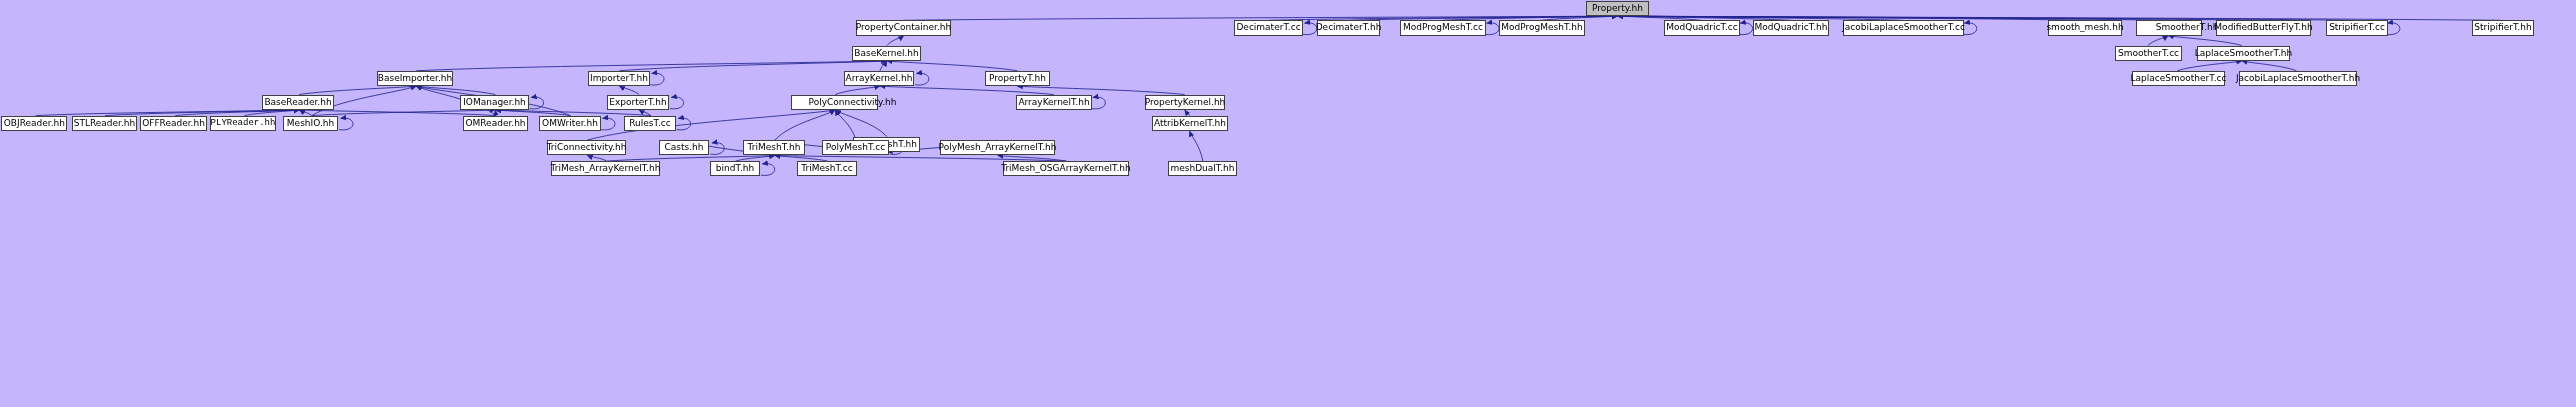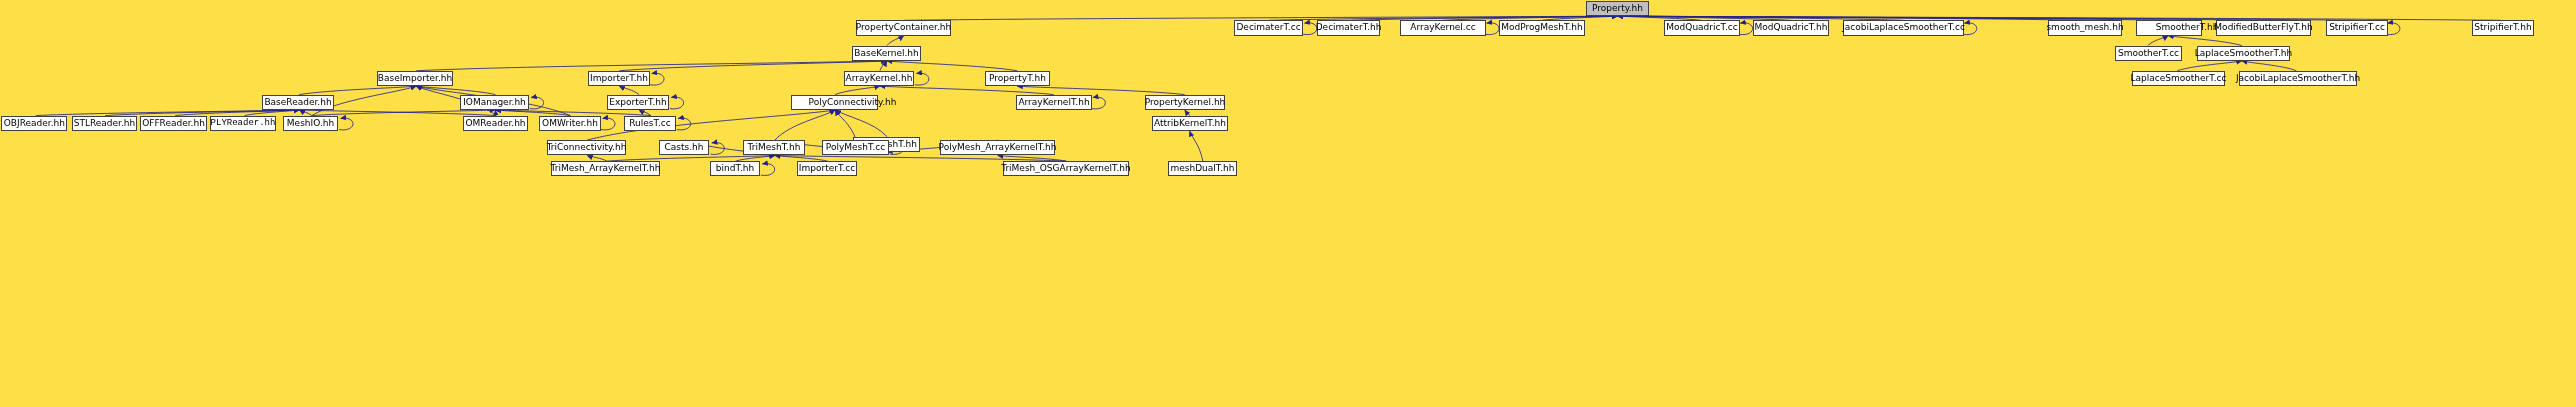--- a/index.html
+++ b/index.html
@@ -1,20 +1,20 @@
 <!DOCTYPE html>
 <html style="font-size:11.2px"><head>
 <meta charset="utf-8">
 <style>
   html,body{margin:0;padding:0;background:#ffffff;}
   #canvas{
     position:relative;
     width:2576px;
     height:407px;
-    background:#fde047;
+    background:#c4b5fd;
     font-family:"DejaVu Sans","Liberation Sans",sans-serif;
     overflow:hidden;
   }
   #edges{position:absolute;left:0;top:0;width:2576px;height:407px;}
   .node{
     position:absolute;
     box-sizing:border-box;
     border:0.7px solid #404040;
     background:#ffffff;
     color:#000000;
@@ -117,21 +117,21 @@
         <path d="M1520.0,230.0 C1495.5,225.6 1439.6,223.8 1422.0,222.0" fill="none" stroke="#22228f" stroke-width="1.2" marker-end="url(#arw)"></path>
         <path d="M864.0,230.0 C857.0,225.6 841.0,223.8 836.0,222.0" fill="none" stroke="#22228f" stroke-width="1.2" marker-end="url(#arw)"></path>
         <path d="M1715.0,230.0 C1710.3,206.3 1699.4,196.5 1696.0,187.0" fill="none" stroke="#22228f" stroke-width="1.2" marker-end="url(#arw)"></path>
       </g>
   </svg>
   <div id="node-layer">
       <div class="node root" style="left: 1586px; top: 0.7px; width: 63px; height: 15.4px;">Property.hh</div>
       <div class="node" style="left: 856px; top: 20.3px; width: 95px; height: 15.4px;">PropertyContainer.hh</div>
       <div class="node" style="left: 1234px; top: 20.3px; width: 69px; height: 15.4px;">DecimaterT.cc</div>
       <div class="node" style="left: 1317px; top: 20.3px; width: 63px; height: 15.4px;">DecimaterT.hh</div>
-      <div class="node" style="left: 1400px; top: 20.3px; width: 86px; height: 15.4px;">ArrayKernel.cc</div>
+      <div class="node" style="left: 1400px; top: 20.3px; width: 86px; height: 15.4px;">ModProgMeshT.cc</div>
       <div class="node" style="left: 1499px; top: 20.3px; width: 86px; height: 15.4px;">ModProgMeshT.hh</div>
       <div class="node" style="left: 1664px; top: 20.3px; width: 76px; height: 15.4px;">ModQuadricT.cc</div>
       <div class="node" style="left: 1753px; top: 20.3px; width: 76px; height: 15.4px;">ModQuadricT.hh</div>
       <div class="node" style="left: 1843px; top: 20.3px; width: 121px; height: 15.4px;">JacobiLaplaceSmootherT.cc</div>
       <div class="node" style="left: 2048px; top: 20.3px; width: 74px; height: 15.4px;">smooth_mesh.hh</div>
       <div class="node" style="left: 2136px; top: 20.3px; width: 66px; height: 15.4px; padding-left: 36px;">SmootherT.hh</div>
       <div class="node" style="left: 2216px; top: 20.3px; width: 95px; height: 15.4px;">ModifiedButterFlyT.hh</div>
       <div class="node" style="left: 2326px; top: 20.3px; width: 62px; height: 15.4px;">StripifierT.cc</div>
       <div class="node" style="left: 2472px; top: 20.3px; width: 62px; height: 15.4px;">StripifierT.hh</div>
       <div class="node" style="left: 852px; top: 46px; width: 69px; height: 15.4px;">BaseKernel.hh</div>
@@ -159,18 +159,18 @@
       <div class="node" style="left: 624px; top: 116px; width: 52px; height: 15.4px;">RulesT.cc</div>
       <div class="node" style="left: 1152px; top: 116px; width: 76px; height: 15.4px;">AttribKernelT.hh</div>
       <div class="node" style="left: 853px; top: 137px; width: 67px; height: 15.4px;">PolyMeshT.hh</div>
       <div class="node" style="left: 547px; top: 140px; width: 79px; height: 15.4px;">TriConnectivity.hh</div>
       <div class="node" style="left: 659px; top: 140px; width: 50px; height: 15.4px;">Casts.hh</div>
       <div class="node" style="left: 743px; top: 140px; width: 62px; height: 15.4px;">TriMeshT.hh</div>
       <div class="node" style="left: 822px; top: 140px; width: 67px; height: 15.4px;">PolyMeshT.cc</div>
       <div class="node" style="left: 940px; top: 140px; width: 115px; height: 15.4px;">PolyMesh_ArrayKernelT.hh</div>
       <div class="node" style="left: 551px; top: 161px; width: 109px; height: 15.4px;">TriMesh_ArrayKernelT.hh</div>
       <div class="node" style="left: 710px; top: 161px; width: 50px; height: 15.4px;">bindT.hh</div>
-      <div class="node" style="left: 797px; top: 161px; width: 60px; height: 15.4px;">ImporterT.cc</div>
+      <div class="node" style="left: 797px; top: 161px; width: 60px; height: 15.4px;">TriMeshT.cc</div>
       <div class="node" style="left: 1003px; top: 161px; width: 126px; height: 15.4px;">TriMesh_OSGArrayKernelT.hh</div>
       <div class="node" style="left: 1168px; top: 161px; width: 69px; height: 15.4px;">meshDualT.hh</div>
     </div>
 </div>
 
 
 </body></html>

